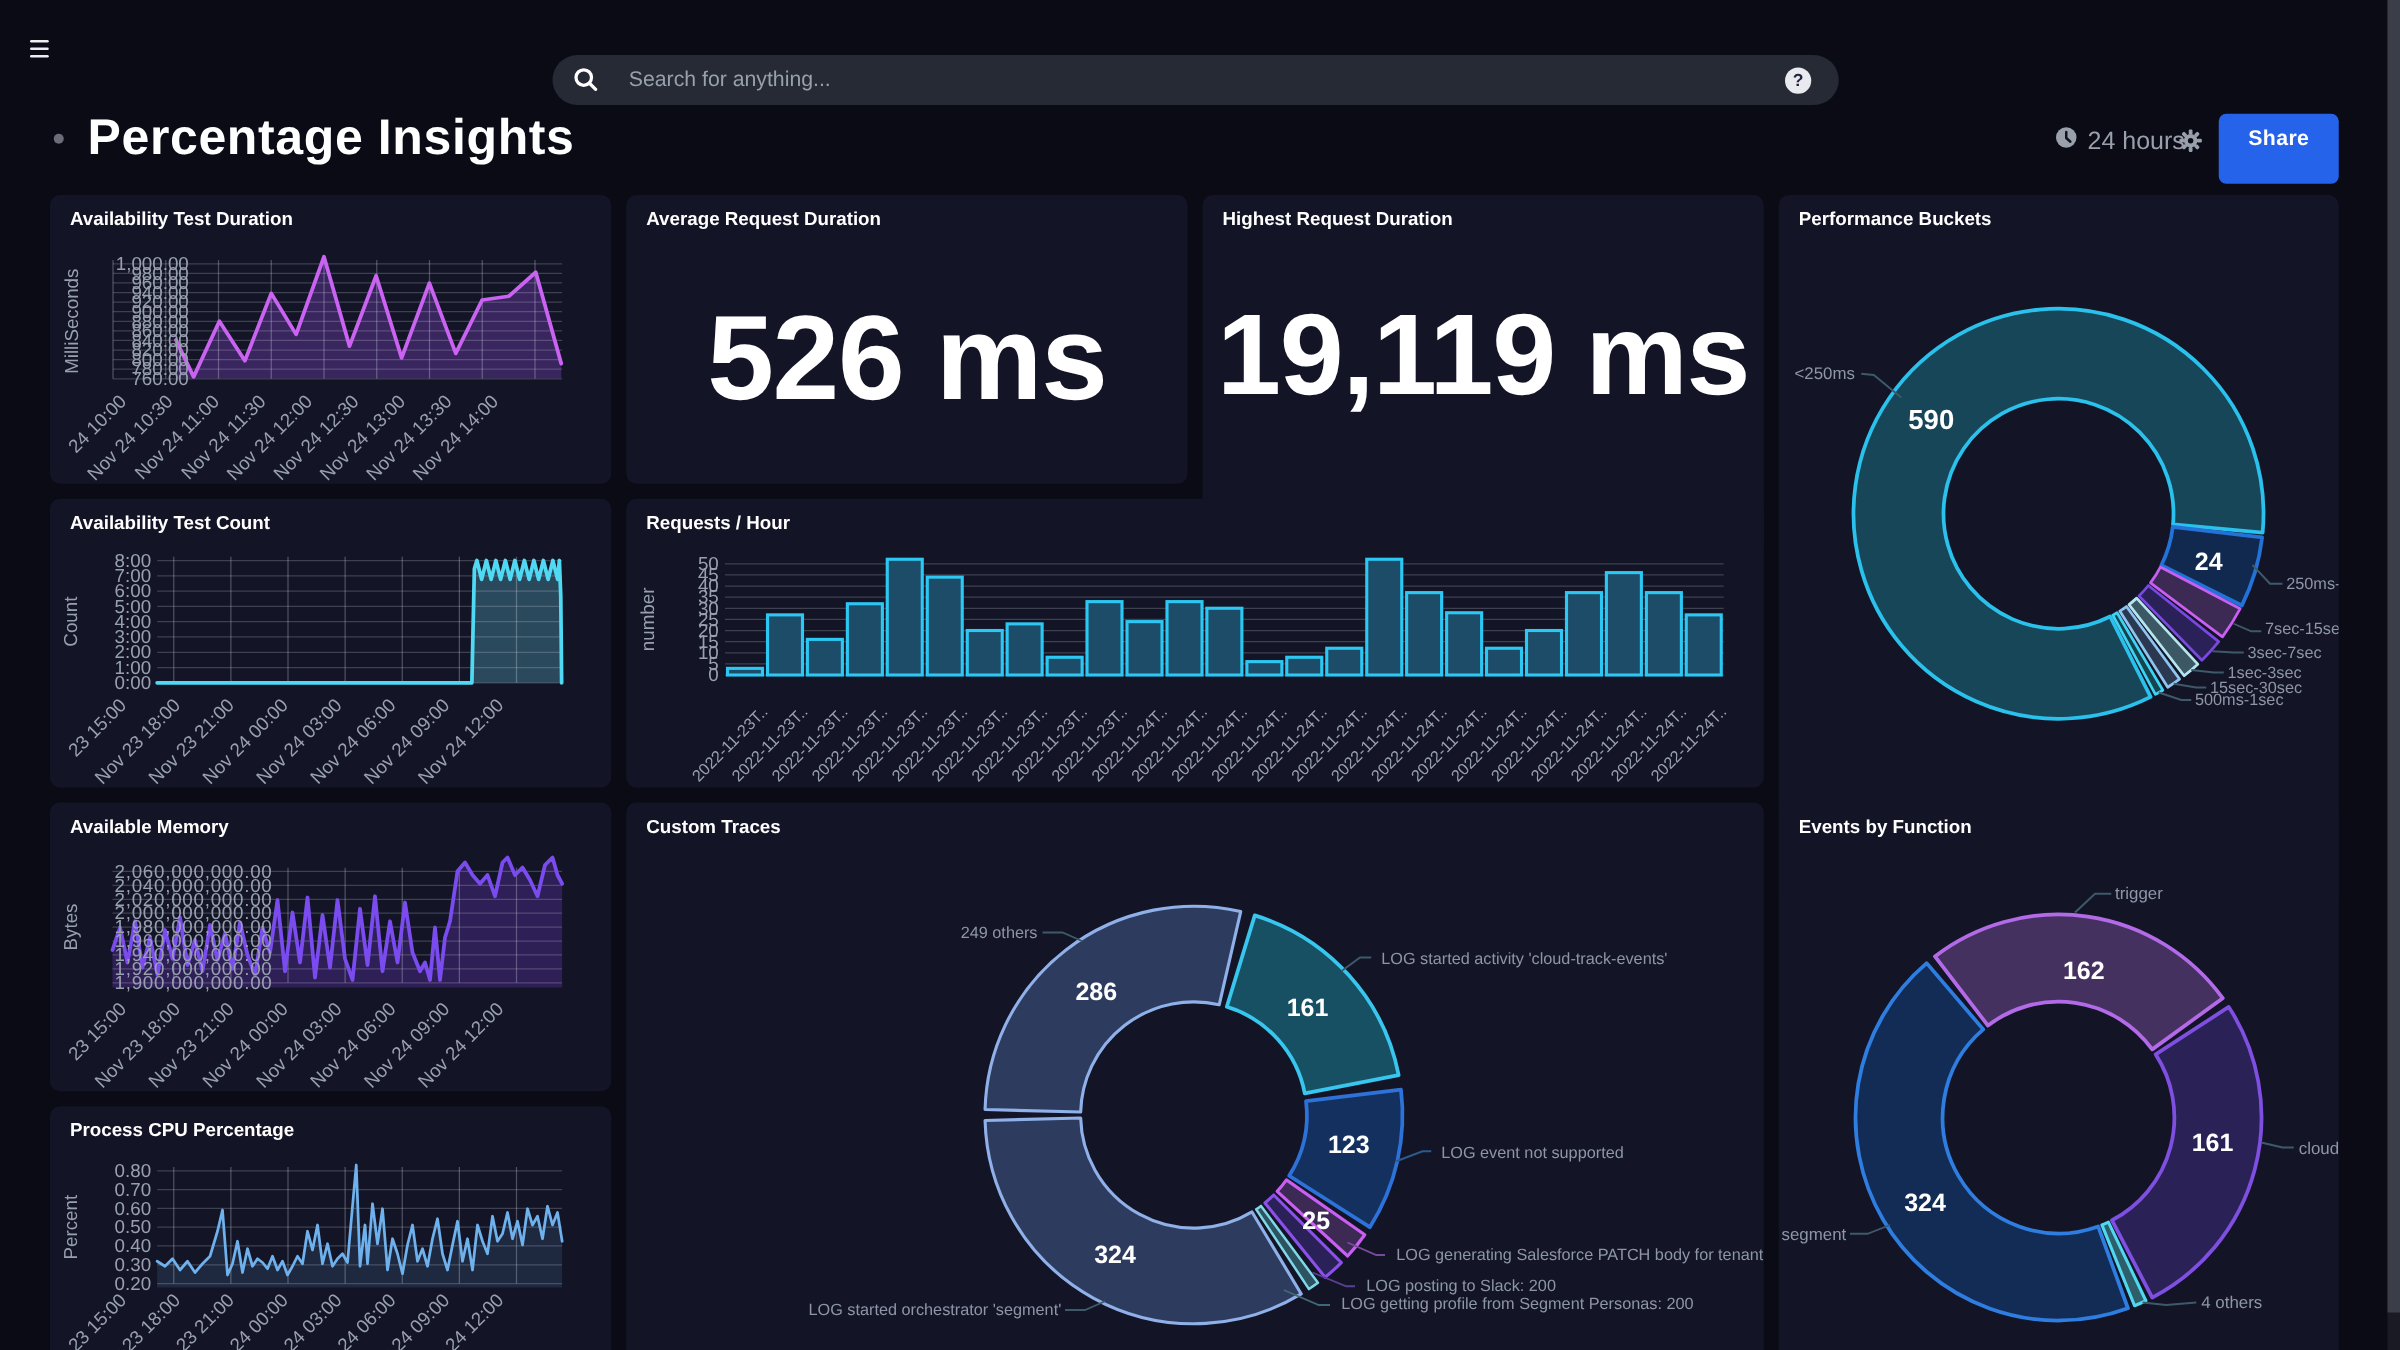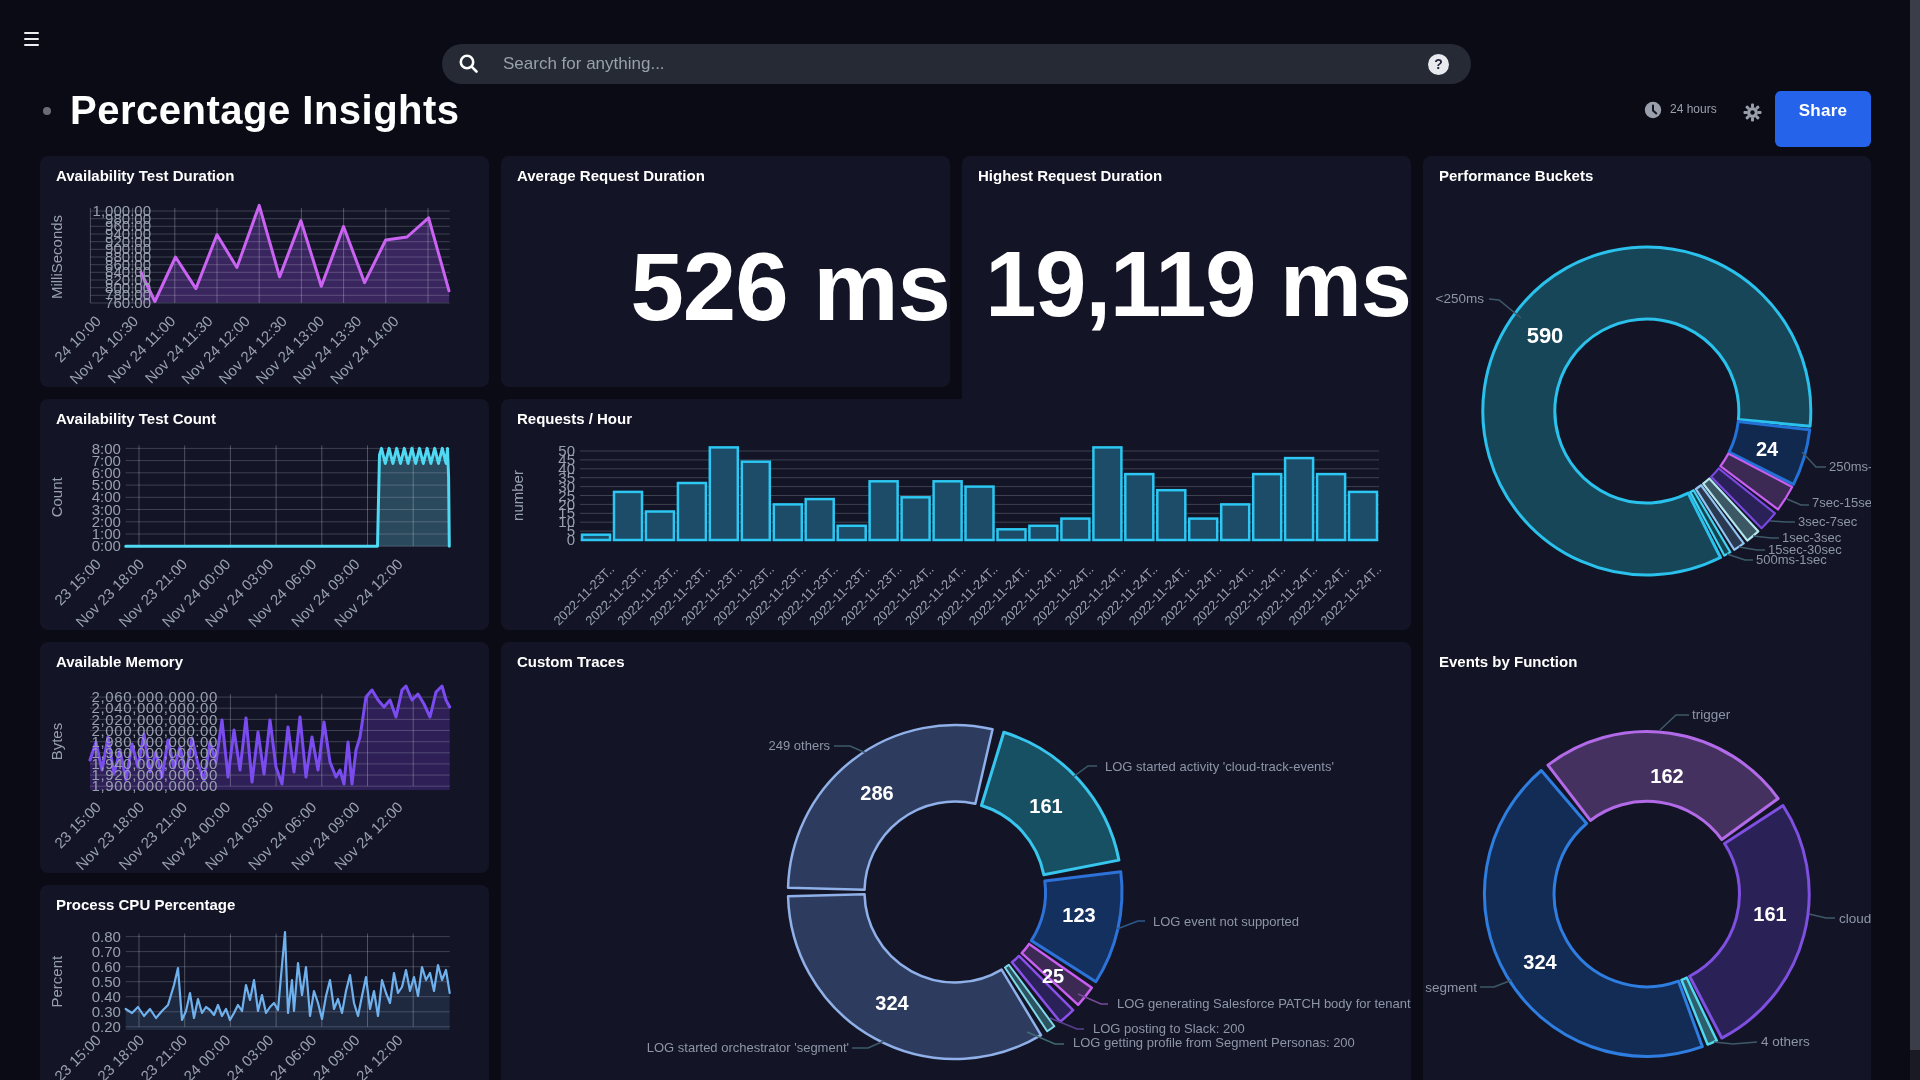--- a/index.html
+++ b/index.html
@@ -1,18 +1,18 @@
 <!DOCTYPE html>
 <html><head><meta charset="utf-8">
 <style>
 * { margin:0; padding:0; box-sizing:border-box; }
 html,body { width:1920px; height:1080px; overflow:hidden; background:#0a0b15; font-family:"Liberation Sans",sans-serif; }
 .card { position:absolute; background:#131526; border-radius:8px; overflow:hidden; }
 .card h3 { position:absolute; left:16px; top:11px; font-size:15px; color:#fff; letter-spacing:0px; font-weight:bold; z-index:3; }
-.bignum { position:absolute; left:0; right:0; top:76px; text-align:right; font-size:96px; font-weight:bold; color:#fff; letter-spacing:-1px; }
+.bignum { position:absolute; left:0; right:0; top:76px; text-align:center; font-size:96px; font-weight:bold; color:#fff; letter-spacing:-1px; }
 </style></head>
 <body>
 <div style="position:absolute;left:23.6px;top:31.5px;width:15.8px;height:15px;">
   <div style="height:2.6px;background:#eceef2;border-radius:2px;"></div>
   <div style="height:2.6px;background:#eceef2;border-radius:2px;margin-top:3.6px;"></div>
   <div style="height:2.6px;background:#eceef2;border-radius:2px;margin-top:3.6px;"></div>
 </div>
 <div style="position:absolute;left:442px;top:16px;width:1029px;height:40px;background:#262a34;border-radius:20px;margin-top:28px;">
   <svg width="26" height="26" viewBox="0 0 26 26" style="position:absolute;left:14px;top:7px;">
     <circle cx="11" cy="11" r="6.2" fill="none" stroke="#fff" stroke-width="2.6"></circle>
@@ -20,21 +20,21 @@
   </svg>
   <div style="position:absolute;left:61px;top:0;line-height:40px;font-size:17px;color:#97a0ac;">Search for anything...</div>
   <div style="position:absolute;left:986px;top:9.5px;width:21px;height:21px;border-radius:50%;background:#e9eaef;color:#23263a;font-size:14px;font-weight:bold;text-align:center;line-height:21px;">?</div>
 </div>
 <div style="position:absolute;left:43px;top:107px;width:8px;height:8px;border-radius:50%;background:#6a6d78;"></div>
 <div style="position:absolute;left:70px;top:88px;font-size:40px;font-weight:bold;color:#fff;letter-spacing:.5px;">Percentage Insights</div>
 <svg width="18" height="18" viewBox="0 0 18 18" style="position:absolute;left:1644px;top:101px;">
   <circle cx="9" cy="9" r="8.2" fill="#99a0ac"></circle>
   <path d="M9 4.6 L9 9.4 L12.3 12.4" stroke="#11131f" stroke-width="2" fill="none" stroke-linecap="round" stroke-linejoin="round"></path>
 </svg>
-<div style="position:absolute;left:1670px;top:102px;font-size:12px;color:#99a0ac;">24 hours</div>
+<div style="position:absolute;left:1670px;top:102px;font-size:20px;color:#99a0ac;">24 hours</div>
 <svg width="19" height="19" viewBox="0 0 19 19" style="position:absolute;left:1743px;top:103px;">
   <g fill="#99a0ac">
     <circle cx="9.5" cy="9.5" r="5.4"></circle>
     <g>
       <rect x="8" y="0.5" width="3" height="4" rx="1"></rect>
       <rect x="8" y="14.5" width="3" height="4" rx="1"></rect>
       <rect x="0.5" y="8" width="4" height="3" rx="1"></rect>
       <rect x="14.5" y="8" width="4" height="3" rx="1"></rect>
       <rect x="8" y="0.5" width="3" height="4" rx="1" transform="rotate(45 9.5 9.5)"></rect>
       <rect x="8" y="14.5" width="3" height="4" rx="1" transform="rotate(45 9.5 9.5)"></rect>

